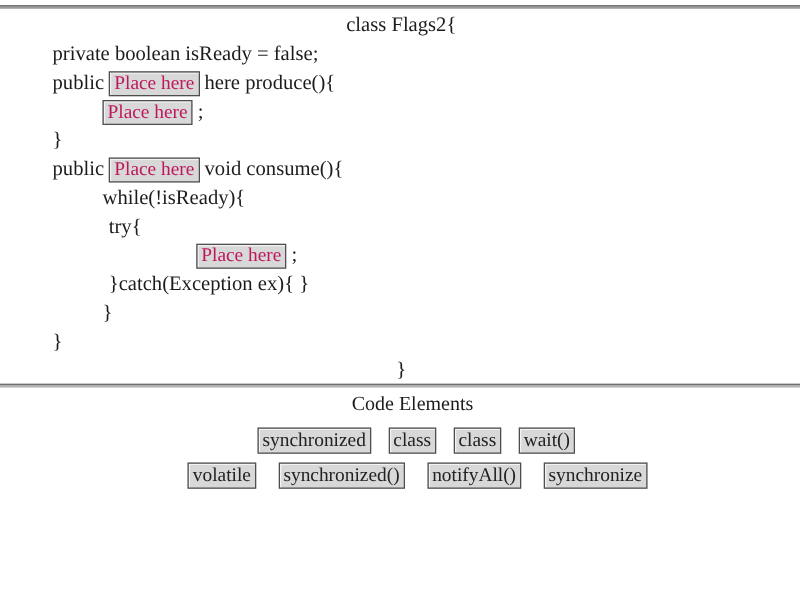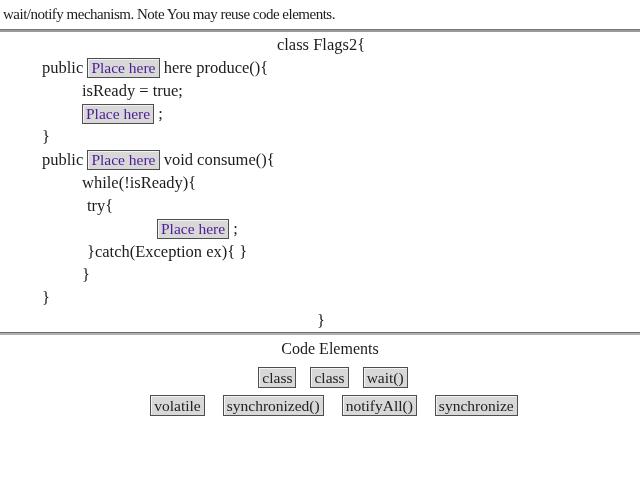--- a/index.html
+++ b/index.html
@@ -39,21 +39,21 @@
   .i4 { padding-left: 157px; }
   .slot {
     display: inline-block;
     background: #d8d8d8;
     border: 1px solid #4e4e4e;
     box-shadow: inset 1px 1px 0 rgba(255,255,255,0.7);
     line-height: 18px;
     height: 18px;
     padding: 0 3px;
     font-size: 15.5px;
-    color: #4c1d95;
+    color: #be185d;
   }
   .sep-bottom {
     height: 2px;
     background: #b0b0b0;
     border-top: 1px solid #6e6e6e;
   }
   .elements-title {
     text-align: center;
     font-size: 16px;
     line-height: 20px;
@@ -77,46 +77,46 @@
     padding: 0 3px;
     font-size: 15.5px;
     color: #222;
     cursor: default;
   }
 </style>
 </head>
 <body>
 
 <div class="question">
-  <div>wait/notify mechanism. Note You may reuse code elements.</div>
 </div>
 
 <div class="sep-top"></div>
 
 <div class="code">
   <div class="cl i0"><span>class Flags2{</span></div>
+  <div class="cl i1"><span>private boolean isReady = false;</span></div>
   <div class="cl i1"><span>public </span><span class="slot">Place here</span><span> here produce(){</span></div>
-  <div class="cl i2"><span>isReady = true;</span></div>
   <div class="cl i2"><span class="slot">Place here</span><span> ;</span></div>
   <div class="cl i1"><span>}</span></div>
   <div class="cl i1"><span>public </span><span class="slot">Place here</span><span> void consume(){</span></div>
   <div class="cl i2"><span>while(!isReady){</span></div>
   <div class="cl i3"><span>try{</span></div>
   <div class="cl i4"><span class="slot">Place here</span><span> ;</span></div>
   <div class="cl i3"><span>}catch(Exception ex){ }</span></div>
   <div class="cl i2"><span>}</span></div>
   <div class="cl i1"><span>}</span></div>
   <div class="cl i0"><span>}</span></div>
 </div>
 
 <div class="sep-bottom"></div>
 
 <div>
   <div class="elements-title">Code Elements</div>
   <div class="tile-row row1">
+    <span class="tile">synchronized</span>
     <span class="tile">class</span>
     <span class="tile">class</span>
     <span class="tile">wait()</span>
   </div>
   <div class="tile-row row2">
     <span class="tile">volatile</span>
     <span class="tile">synchronized()</span>
     <span class="tile">notifyAll()</span>
     <span class="tile">synchronize</span>
   </div>

